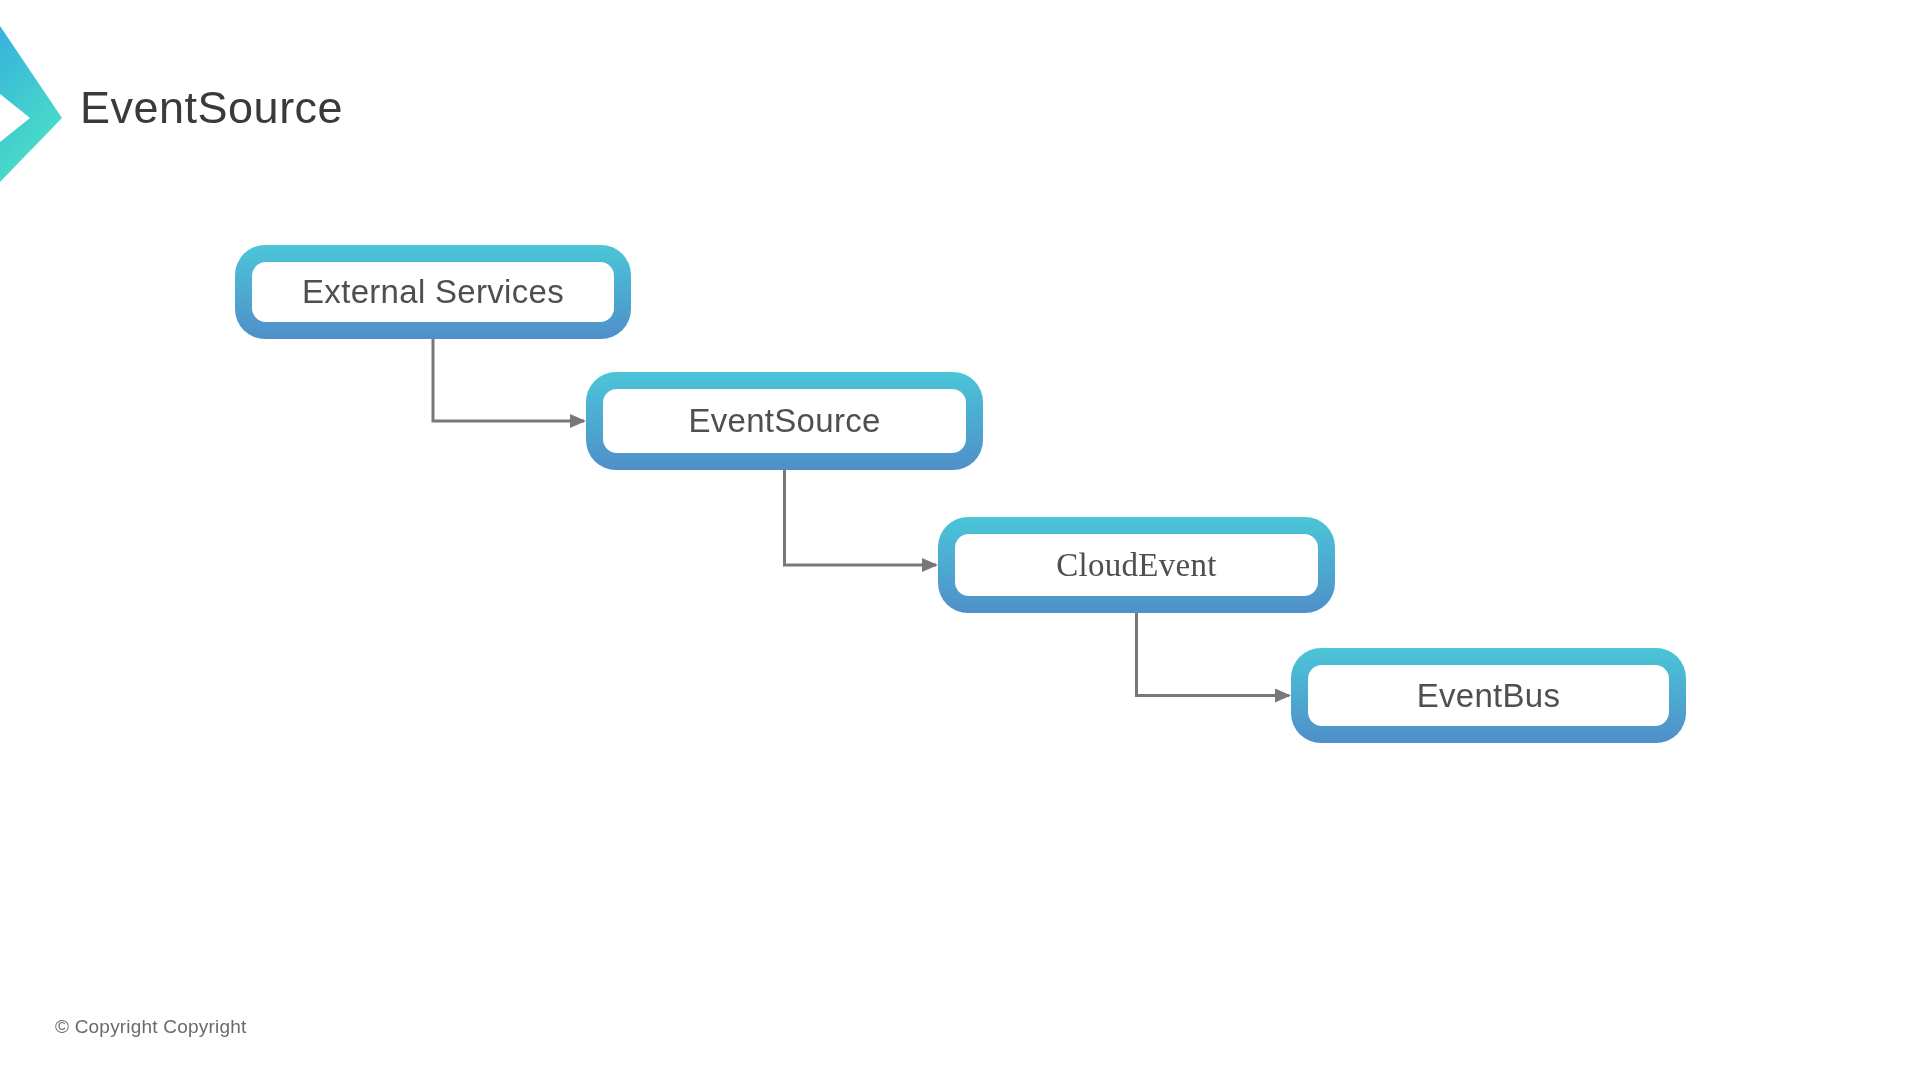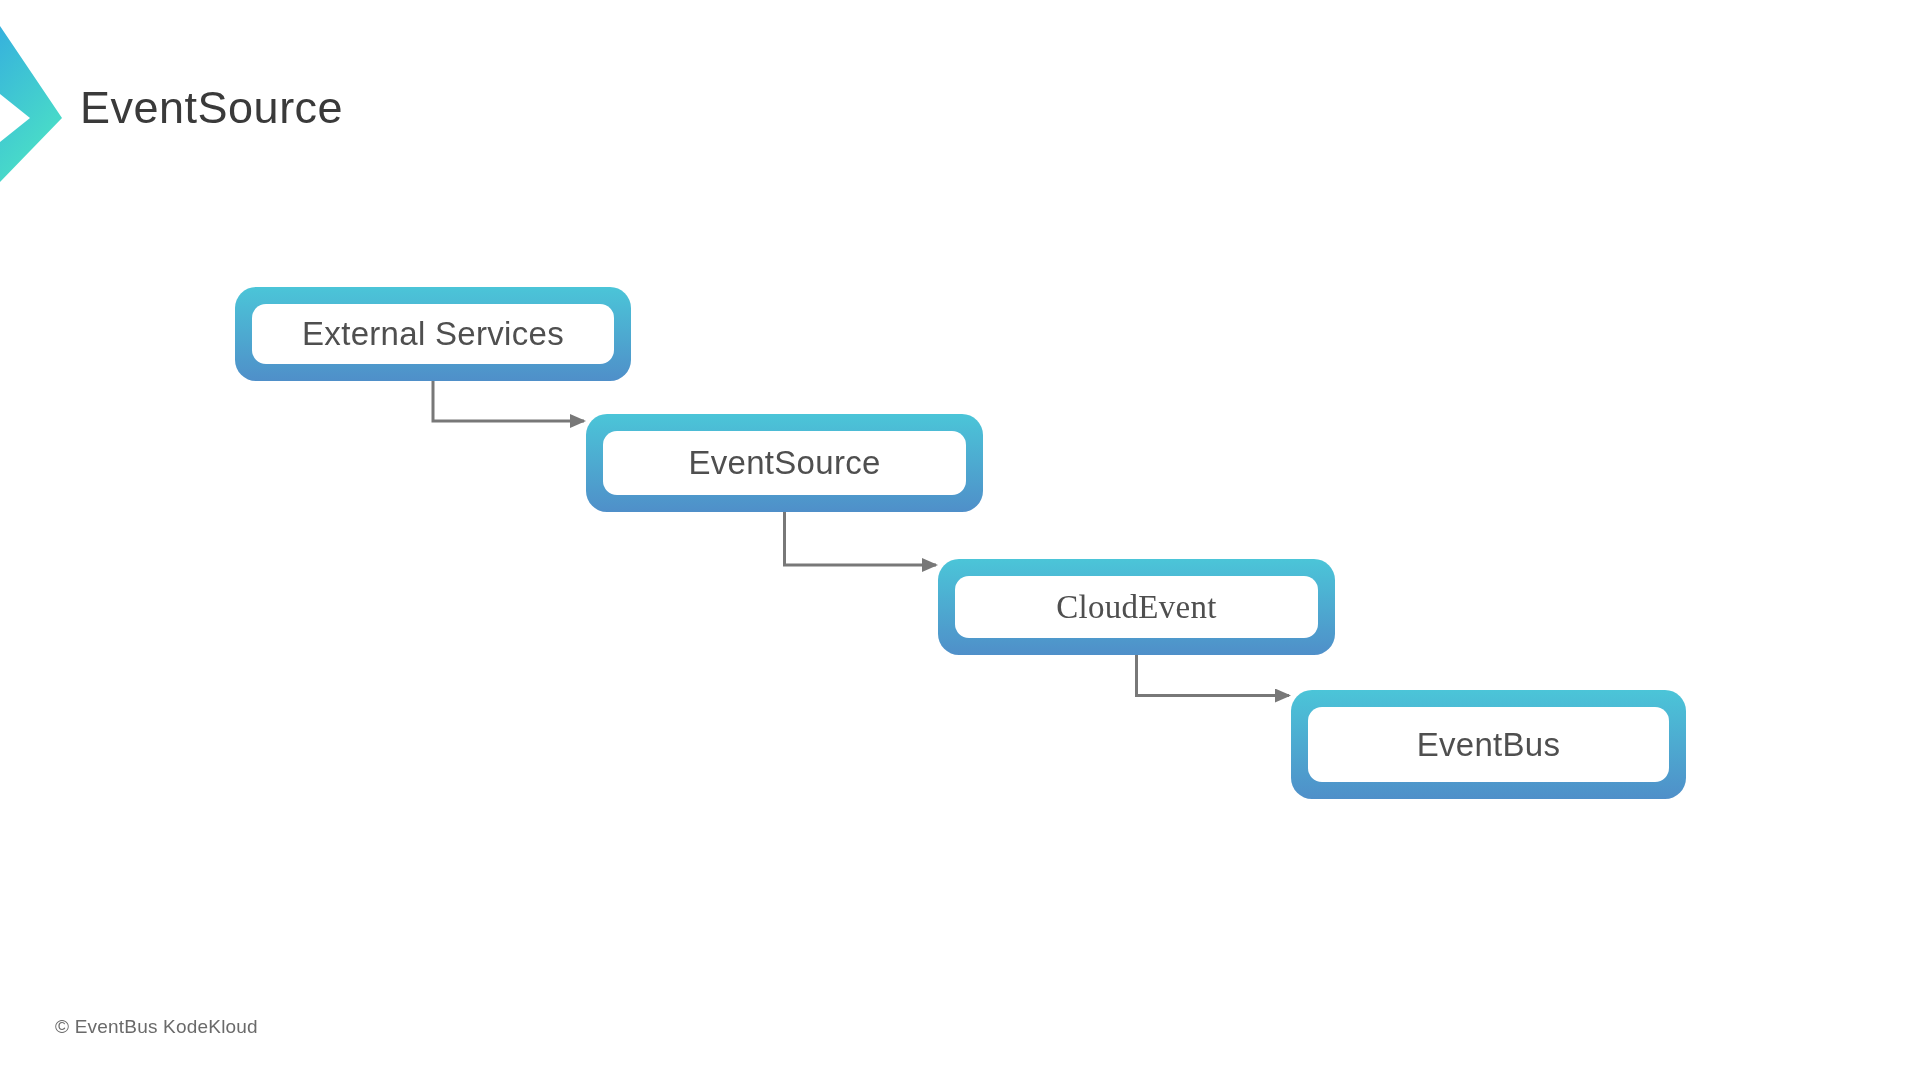--- a/index.html
+++ b/index.html
@@ -41,24 +41,23 @@
     font-size: 45px;
     line-height: 52px;
     font-weight: 400;
     color: var(--title-color);
     letter-spacing: 0.5px;
   }
 
   
   .node {
     position: absolute;
-    border-radius: 21px;
+    border-radius: 30px;
     padding: 17px;
     background: linear-gradient(180deg, var(--border-top) 0%, var(--border-bottom) 100%);
-    margin-top: 42px;
   }
   .node-inner {
     width: 100%;
     height: 100%;
     border-radius: 14px;
     background: var(--node-fill);
     display: flex;
     align-items: center;
     justify-content: center;
   }
@@ -130,22 +129,22 @@
       <div class="node" style="left: 586px; top: 372px; width: 397px; height: 98px;">
         <div class="node-inner">
           <span class="node-label">EventSource</span>
         </div>
       </div>
       <div class="node" style="left: 938px; top: 517px; width: 397px; height: 96px; font-family: Liberation Serif, serif;">
         <div class="node-inner">
           <span class="node-label">CloudEvent</span>
         </div>
       </div>
-      <div class="node" style="left: 1291px; top: 648px; width: 395px; height: 109px;">
+      <div class="node" style="left: 1291px; top: 648px; width: 395px; height: 95px;">
         <div class="node-inner">
           <span class="node-label">EventBus</span>
         </div>
       </div>
     </div>
 
-  <div class="copyright">© EventBus KodeKloud</div>
+  <div class="copyright">© Copyright Copyright</div>
 
 </div>
 
 </body></html>

